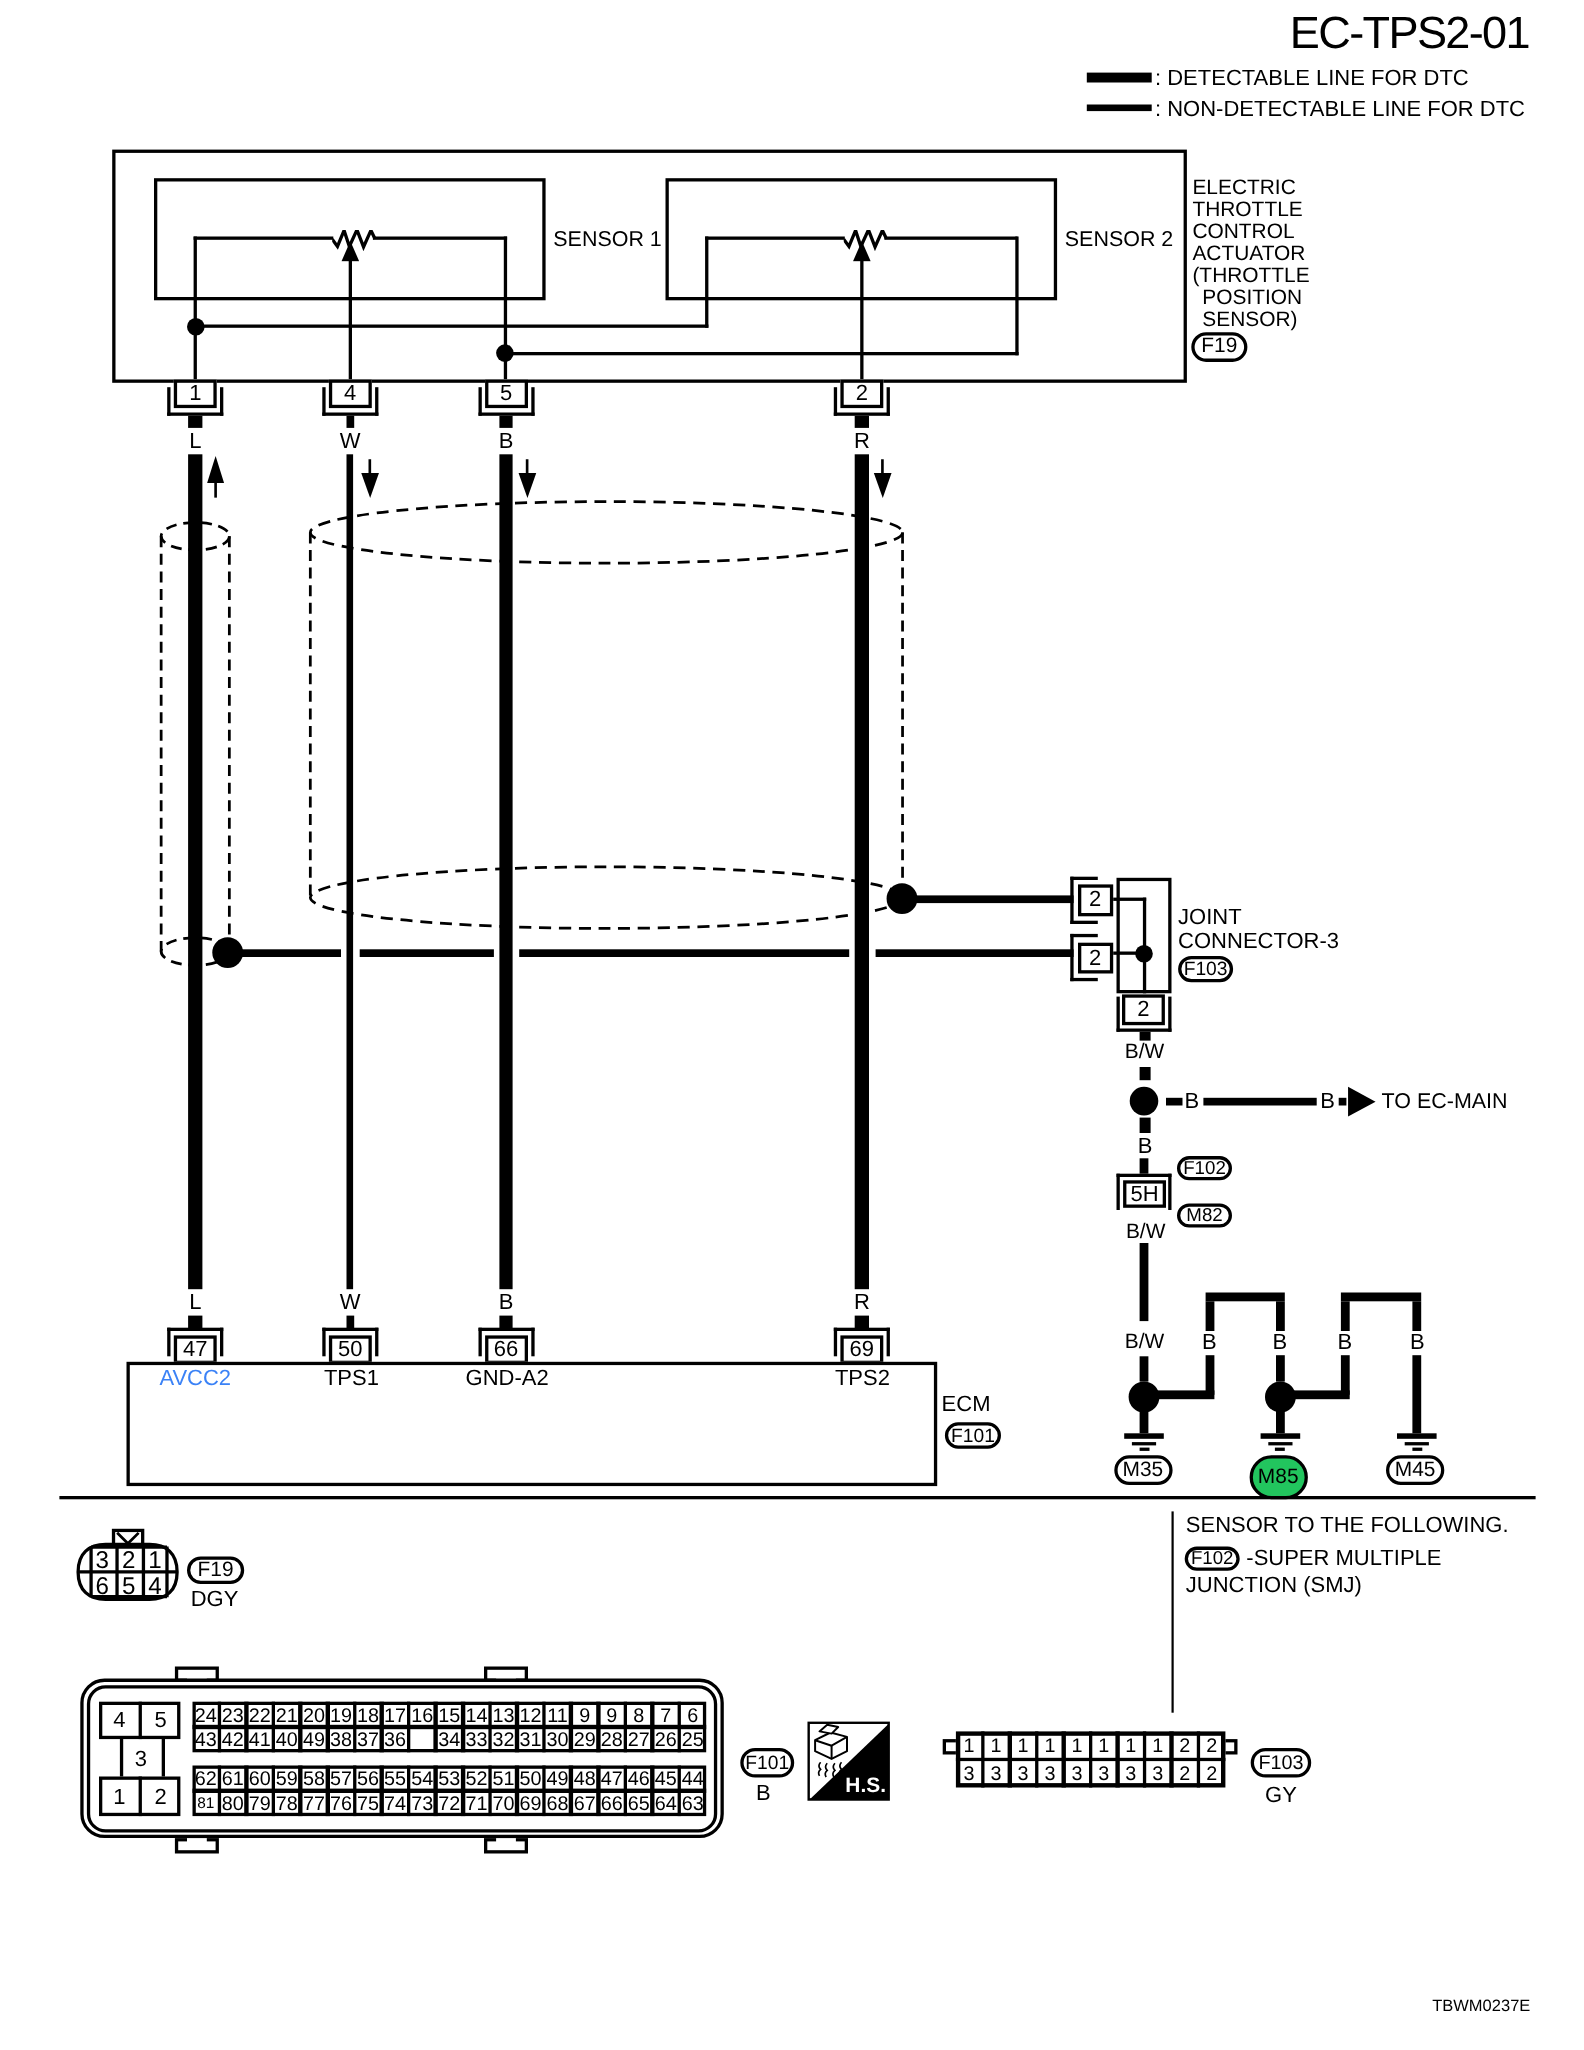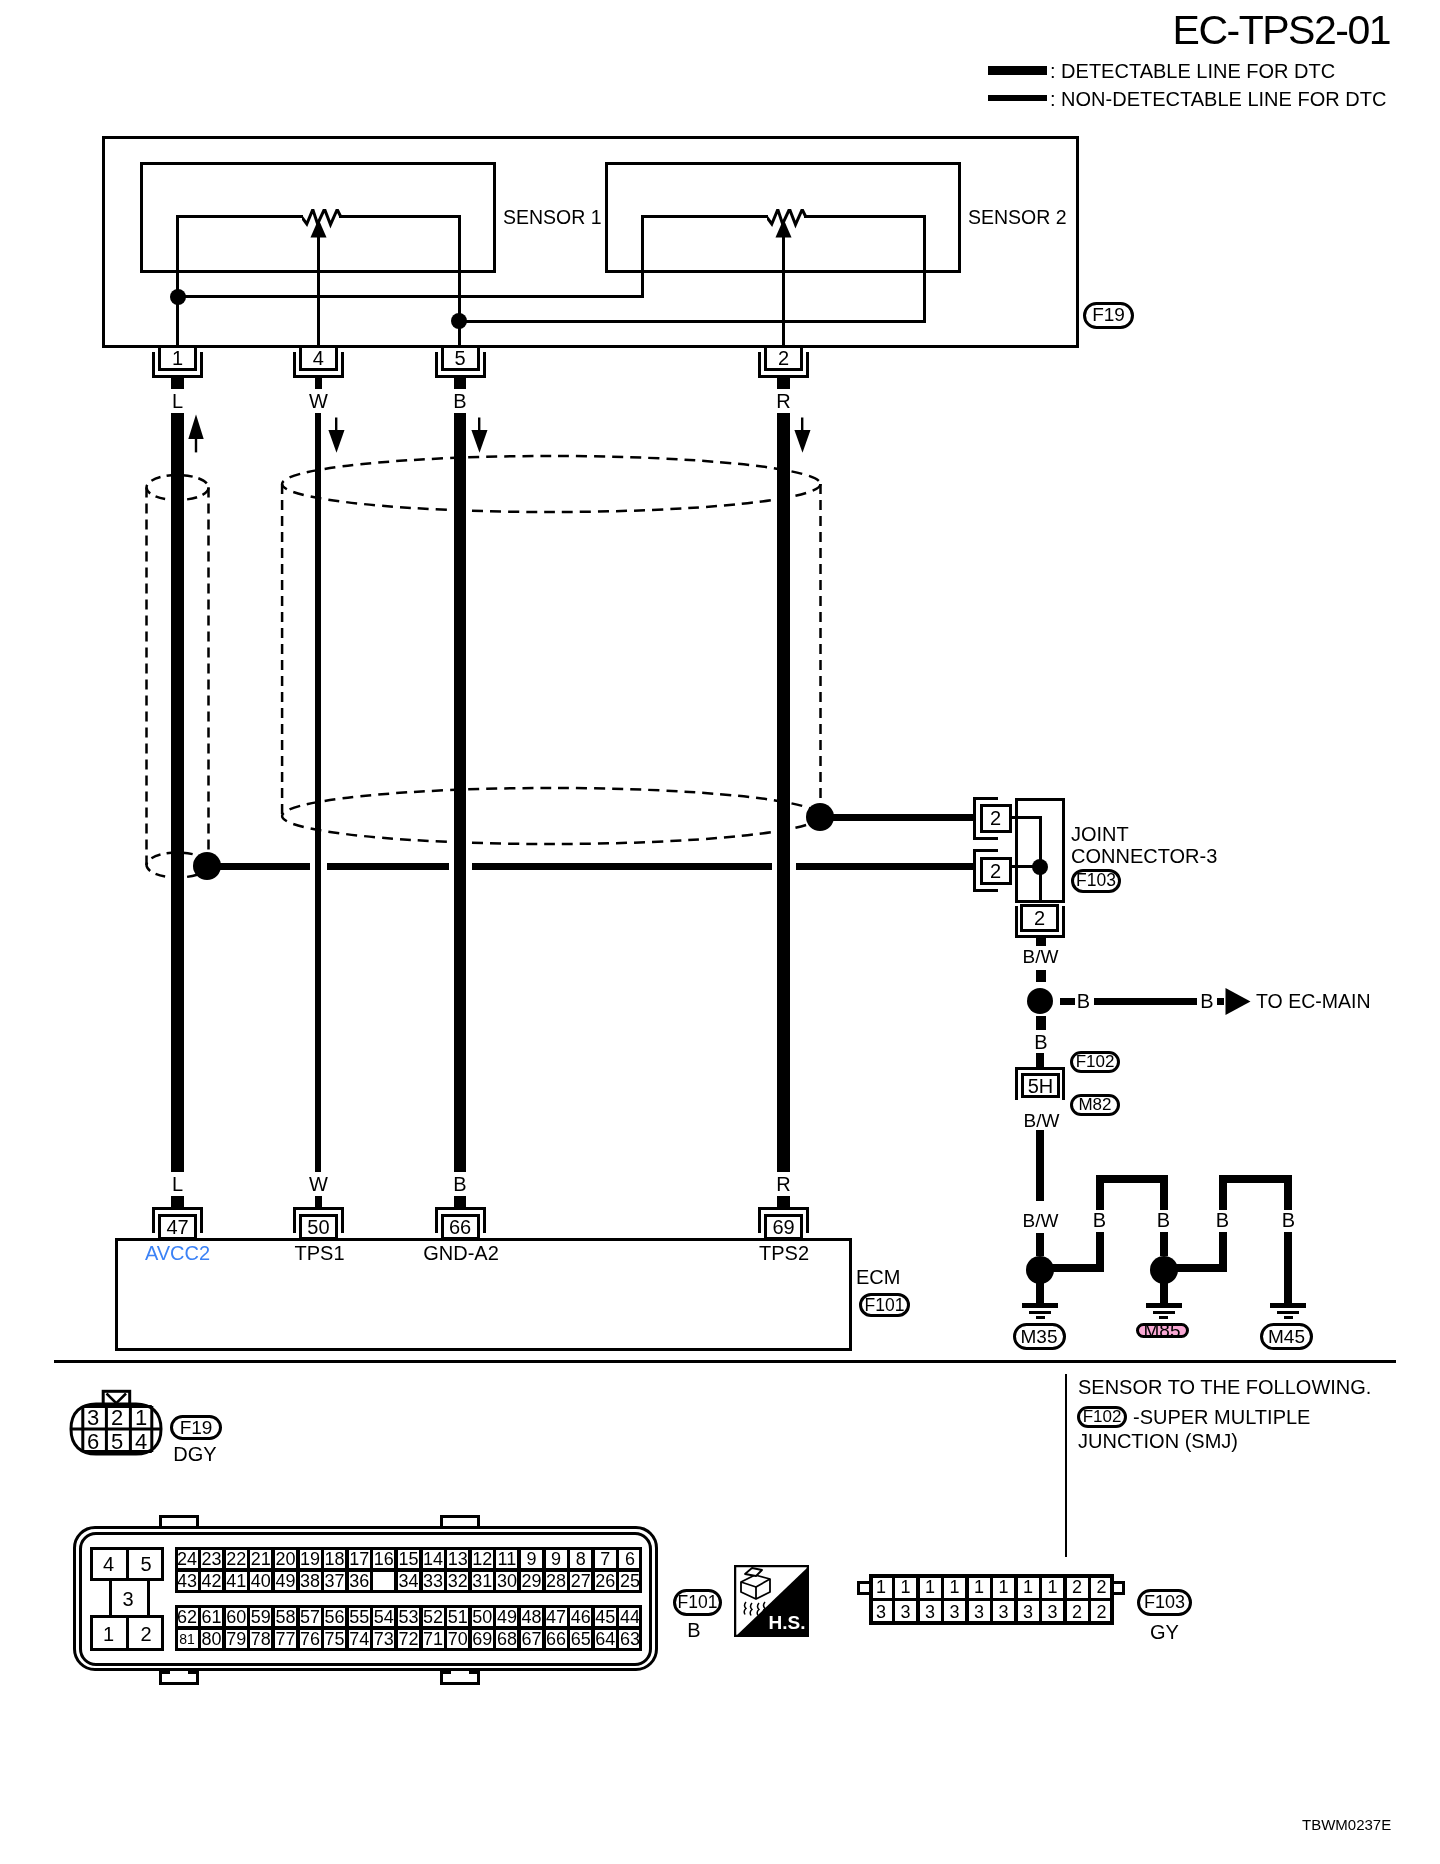--- a/index.html
+++ b/index.html
@@ -63,20 +63,21 @@
 <div style="position:absolute;left:922.5px;top:215px;width:3px;height:107.5px;background:#000"></div>
 
 <div style="position:absolute;left:177.5px;top:295px;width:466px;height:3px;background:#000"></div>
 
 <div style="position:absolute;left:169.5px;top:288.5px;width:16px;height:16px;border-radius:50%;background:#000"></div>
 
 <div style="position:absolute;left:459px;top:319.5px;width:466.5px;height:3px;background:#000"></div>
 
 <div style="position:absolute;left:451px;top:313px;width:16px;height:16px;border-radius:50%;background:#000"></div>
 
+<div style="position:absolute;left:1084px;top:161px;font-size:19px;line-height:20px">ELECTRIC<br>THROTTLE<br>CONTROL<br>ACTUATOR<br>(THROTTLE<br><span style="margin-left:9px">POSITION</span><br><span style="margin-left:9px">SENSOR)</span></div>
 
 <div style="position:absolute;left:1083.0px;top:301.9px;width:51px;height:27px;border:3px solid #000;border-radius:27px;background:#fff;box-sizing:border-box;display:flex;align-items:center;justify-content:center;font-size:19px">F19</div>
 
 <div style="position:absolute;left:158.0px;top:345px;width:39px;height:25.5px;border:3px solid #000;background:#fff;box-sizing:border-box"></div>
 <div style="position:absolute;left:152.0px;top:352px;width:3px;height:25.5px;background:#000"></div>
 <div style="position:absolute;left:200.0px;top:352px;width:3px;height:25.5px;background:#000"></div>
 <div style="position:absolute;left:152.0px;top:374.5px;width:51px;height:3px;background:#000"></div>
 <div style="position:absolute;left:171.2px;top:377.5px;width:12.6px;height:11.5px;background:#000"></div>
 <div style="position:absolute;white-space:nowrap;font-size:20px;line-height:20px;color:#000;left:177.5px;top:357.5px;transform:translate(-50%,-50%);">1</div>
 
@@ -283,21 +284,21 @@
 <div style="position:absolute;left:1035.5px;top:1316.0px;width:9px;height:3px;background:#000"></div>
 
 <div style="position:absolute;left:1012.5px;top:1323.0px;width:53px;height:27px;border:3px solid #000;border-radius:27px;background:#fff;box-sizing:border-box;display:flex;align-items:center;justify-content:center;font-size:19px">M35</div>
 
 <div style="position:absolute;left:1159.5px;top:1282px;width:8px;height:20.5px;background:#000"></div>
 
 <div style="position:absolute;left:1145.5px;top:1302.5px;width:36px;height:5px;background:#000"></div>
 <div style="position:absolute;left:1152.5px;top:1310.5px;width:22px;height:3.5px;background:#000"></div>
 <div style="position:absolute;left:1159.0px;top:1316.0px;width:9px;height:3px;background:#000"></div>
 
-<div style="position:absolute;left:1135.5px;top:1323.0px;width:53px;height:15px;border:3px solid #000;border-radius:27px;background:#f9a8d4;box-sizing:border-box;display:flex;align-items:center;justify-content:center;font-size:19px">M85</div>
+<div style="position:absolute;left:1135.5px;top:1323.0px;width:53px;height:40px;border:3px solid #000;border-radius:27px;background:#22c55e;box-sizing:border-box;display:flex;align-items:center;justify-content:center;font-size:19px">M85</div>
 
 <div style="position:absolute;left:1270px;top:1302.5px;width:36px;height:5px;background:#000"></div>
 <div style="position:absolute;left:1277px;top:1310.5px;width:22px;height:3.5px;background:#000"></div>
 <div style="position:absolute;left:1283.5px;top:1316.0px;width:9px;height:3px;background:#000"></div>
 
 <div style="position:absolute;left:1260.0px;top:1323.0px;width:53px;height:27px;border:3px solid #000;border-radius:27px;background:#fff;box-sizing:border-box;display:flex;align-items:center;justify-content:center;font-size:19px">M45</div>
 
 <div style="position:absolute;white-space:nowrap;font-size:20px;line-height:20px;color:#000;left:177.5px;top:1184px;transform:translate(-50%,-50%);">L</div>
 
 <div style="position:absolute;white-space:nowrap;font-size:20px;line-height:20px;color:#000;left:318.4px;top:1184px;transform:translate(-50%,-50%);">W</div>

